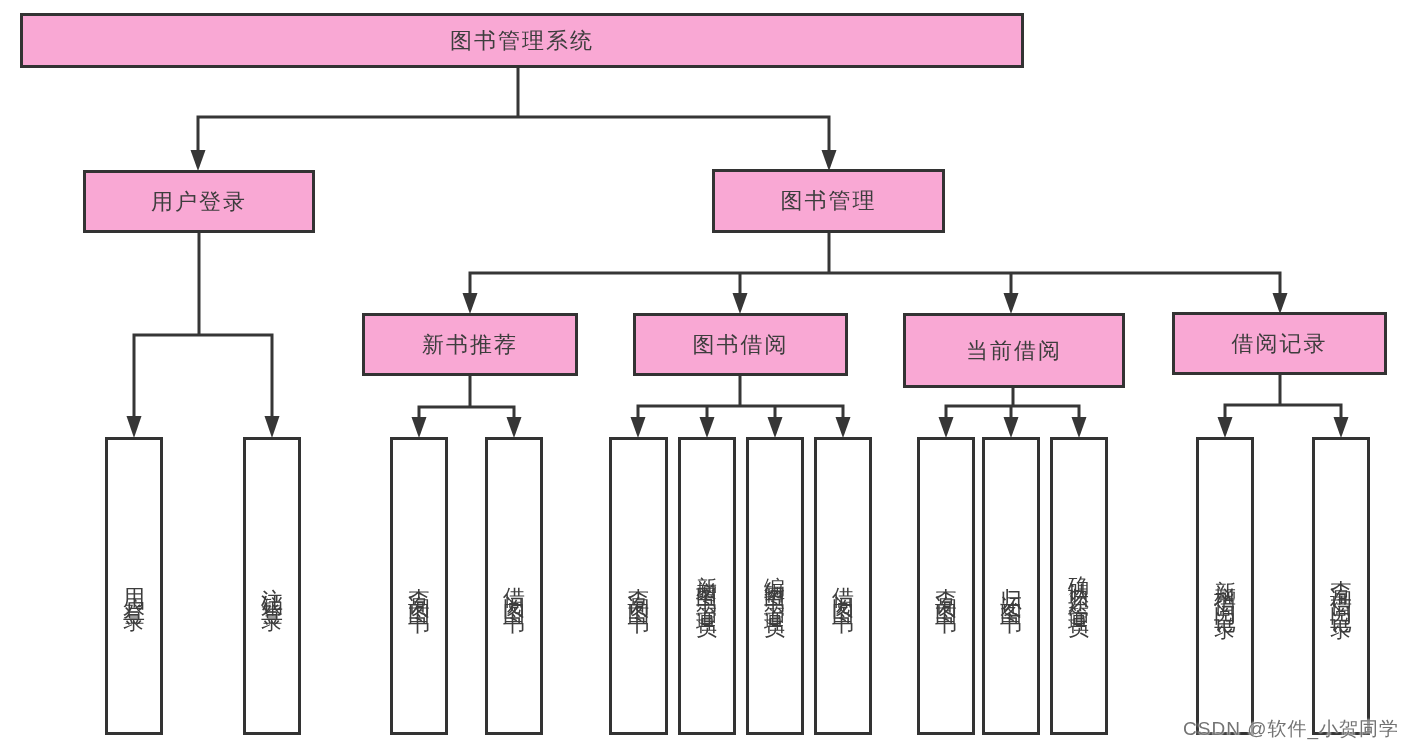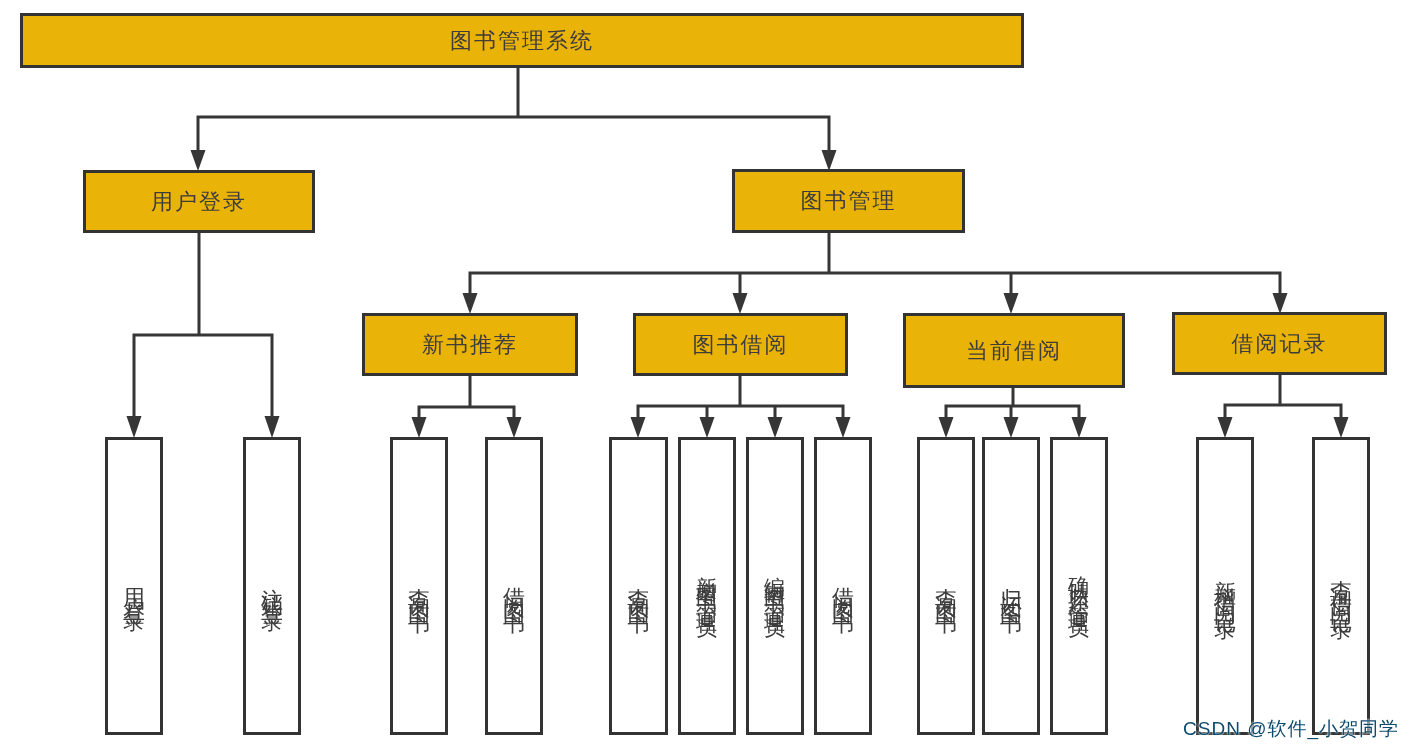--- a/index.html
+++ b/index.html
@@ -14,21 +14,21 @@
     background: #ffffff;
   }
   .connectors {
     position: absolute; left: 0; top: 0;
     width: 1405px; height: 747px;
     pointer-events: none;
   }
   
   .node {
     position: absolute;
-    background: #eab308;
+    background: #f9a8d4;
     border: 3px solid #333333;
     display: flex; align-items: center; justify-content: center;
     font-size: 22px; color: #3d3d3d; letter-spacing: 2px;
     white-space: nowrap;
     z-index: 2;
   }
   
   .vnode {
     position: absolute;
     background: #ffffff;
@@ -41,21 +41,21 @@
     writing-mode: vertical-rl;
     text-orientation: mixed;
     font-size: 22px; color: #3d3d3d;
     letter-spacing: 8px; line-height: 1.1;
   }
   .vnode .vtext.long { letter-spacing: 6px; font-size: 21px; }
   .watermark {
     position: absolute;
     right: 6px; bottom: 5px;
     font-size: 19px;
-    color: #0c4a6e;
+    color: #737373;
     letter-spacing: 1px;
     text-shadow: 0 0 2px #ffffff, 0 0 3px #ffffff;
     z-index: 5;
   }
 </style>
 </head>
 <body>
 
 <div class="canvas">
 
@@ -111,21 +111,21 @@
     </g>
   </svg>
 
   <div class="node" style="left:20px; top:13px; width:1004px; height:55px;">
     <span>图书管理系统</span>
   </div>
 
   <div class="node" style="left:83px; top:170px; width:232px; height:63px;">
     <span>用户登录</span>
   </div>
-  <div class="node" style="left:712px; top:169px; width:233px; height:64px;margin-left:20px;">
+  <div class="node" style="left:712px; top:169px; width:233px; height:64px;">
     <span>图书管理</span>
   </div>
 
   <div class="node" style="left:362px; top:313px; width:216px; height:63px;">
     <span>新书推荐</span>
   </div>
   <div class="node" style="left:633px; top:313px; width:215px; height:63px;">
     <span>图书借阅</span>
   </div>
   <div class="node" style="left:903px; top:313px; width:222px; height:75px;">

